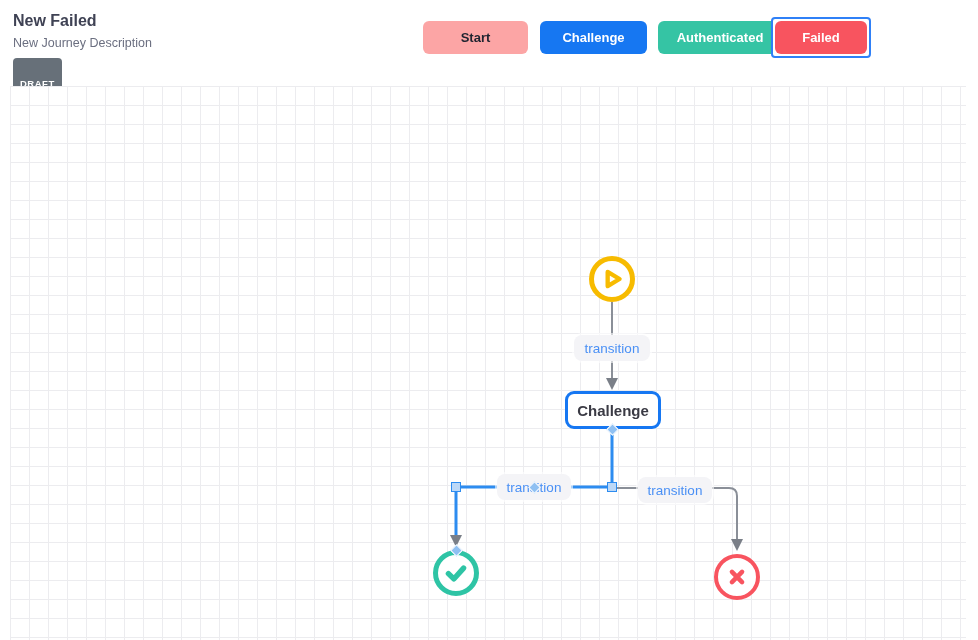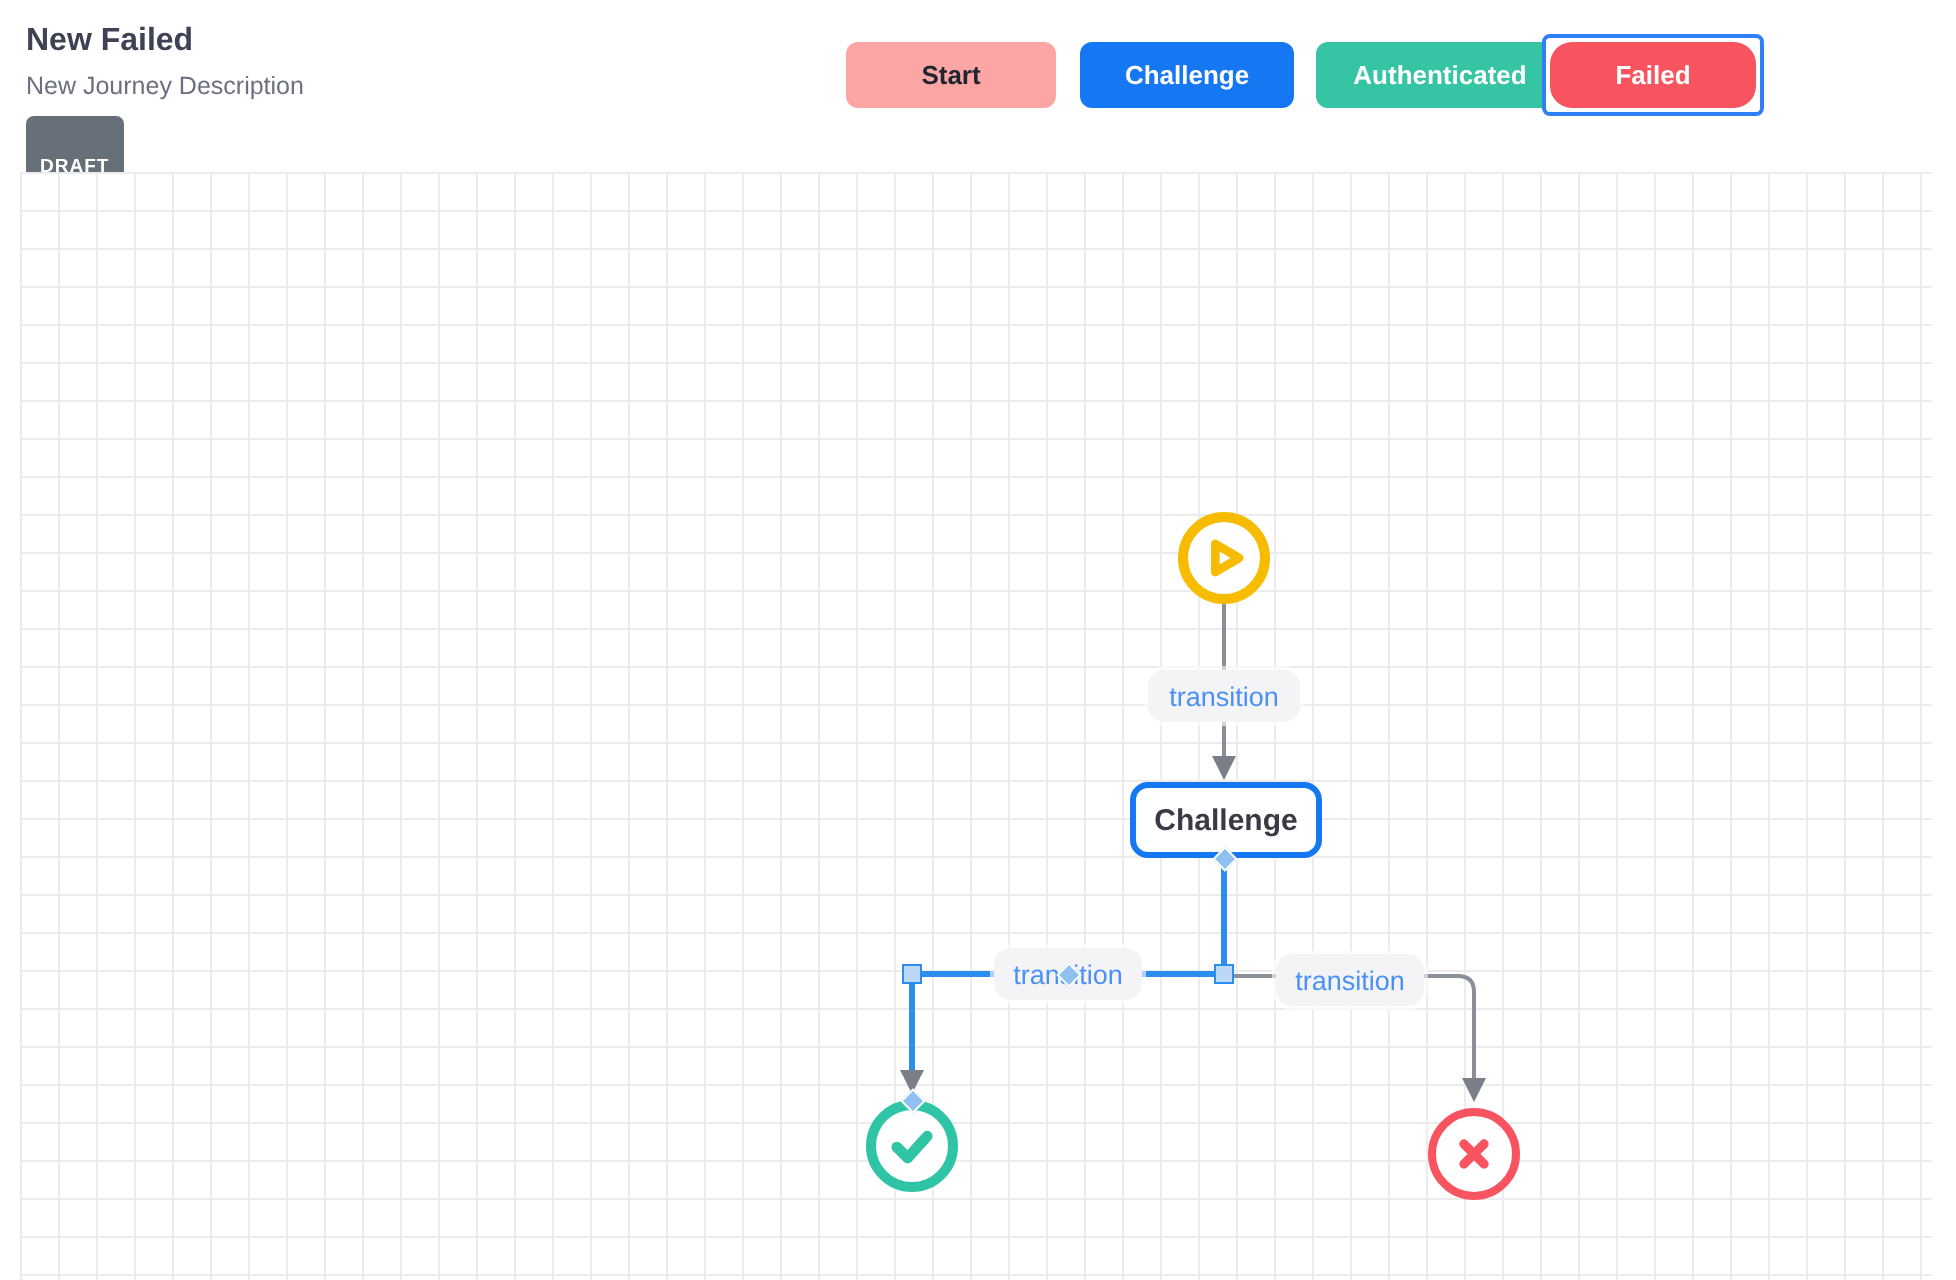--- a/index.html
+++ b/index.html
@@ -14,21 +14,21 @@
     font-size: 9.5px; font-weight: 700; letter-spacing: .5px; padding: 20px 7px 3px; border-radius: 4px; }
 
   
   .btn { position: absolute; top: 21px; height: 33px; border: none; border-radius: 6px;
     font-family: "Liberation Sans", sans-serif; font-size: 13px; font-weight: 700; cursor: pointer; }
   .btn-start { left: 423px; width: 105px; }
   .btn-challenge { left: 540px; width: 107px; }
   .btn-auth { left: 658px; width: 124px; }
   .btn-failed-wrap { position: absolute; left: 771px; top: 17px; border: 2px solid #2F80F7;
     border-radius: 4px; padding: 2px; background: #fff; }
-  .btn-failed { position: static; display: block; width: 103px; border-radius: 11px; }
+  .btn-failed { position: static; display: block; width: 92px; }
 
   
   .canvas { position: absolute; left: 10px; top: 86px; width: 956px; height: 622px; background: #fff;
     background-image: linear-gradient(#ECECEF 1px, transparent 1px),
                       linear-gradient(90deg, #ECECEF 1px, transparent 1px);
     background-size: 19px 19px; }
   .edges { position: absolute; inset: 0; width: 956px; height: 554px; }
 
   .node-circle { position: absolute; width: 46px; height: 46px; border-radius: 50%;
     background: #fff; border: 5px solid; display: flex; align-items: center; justify-content: center; z-index: 2; }

